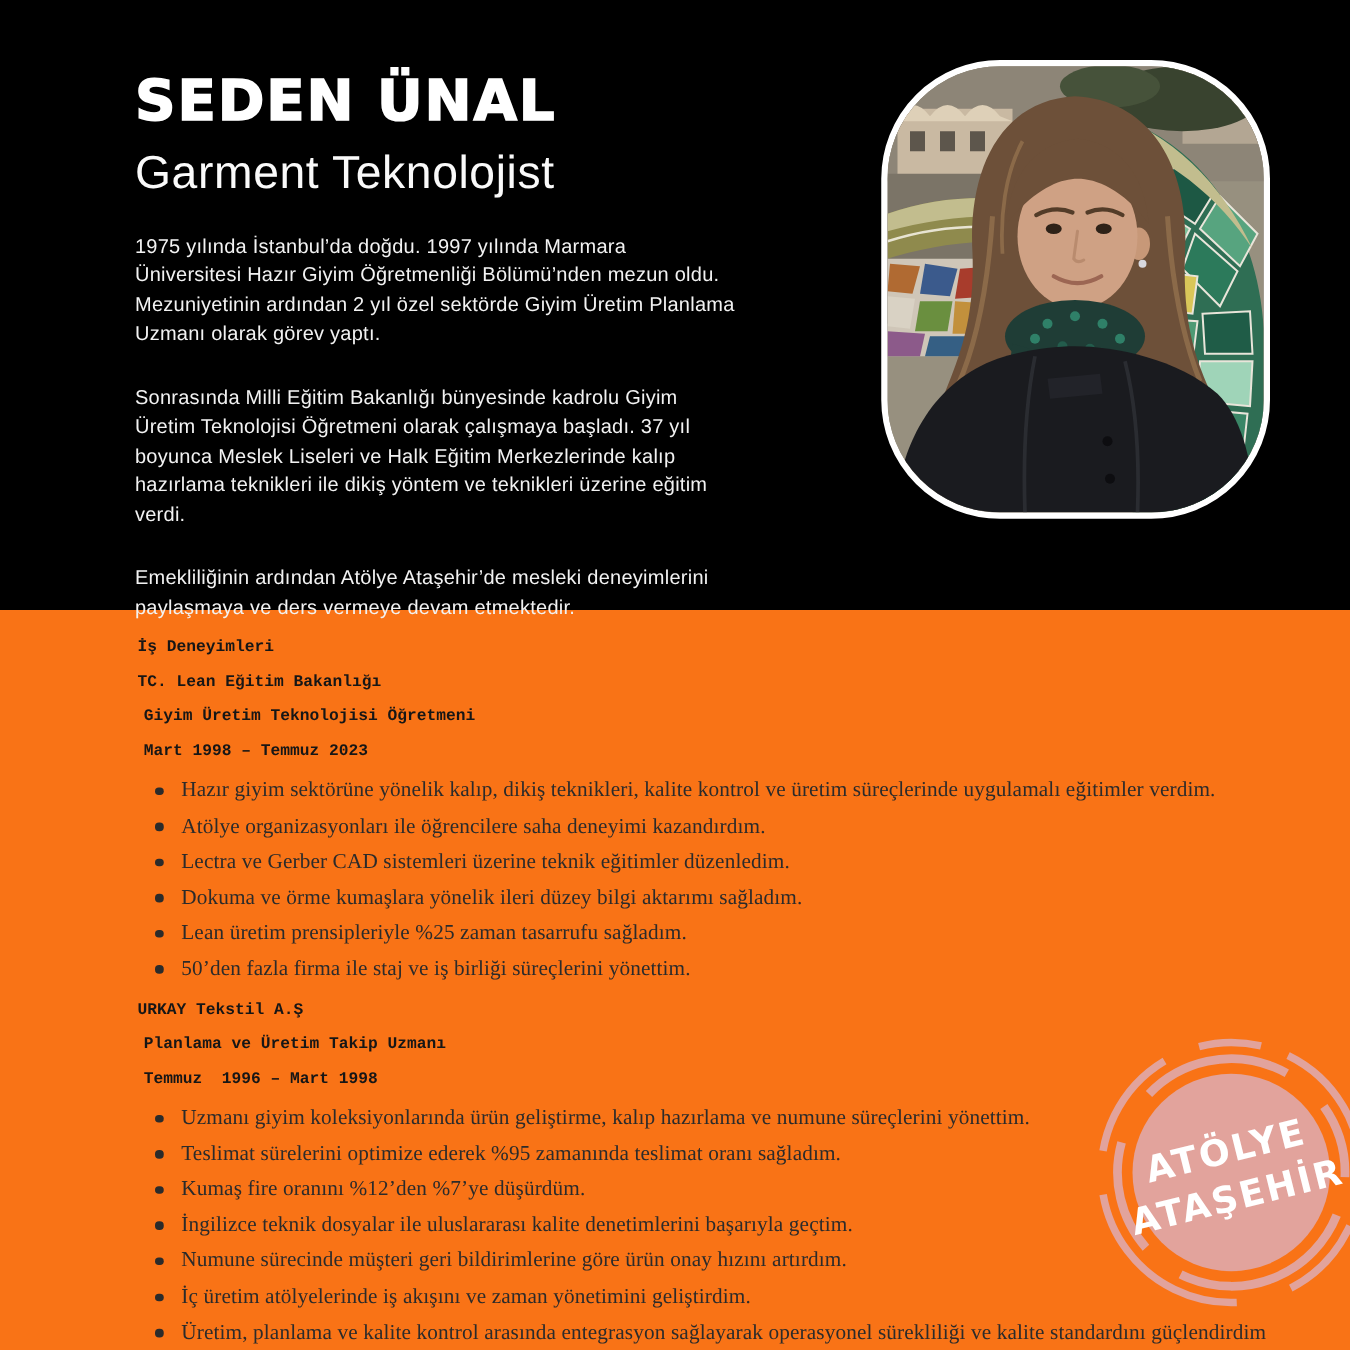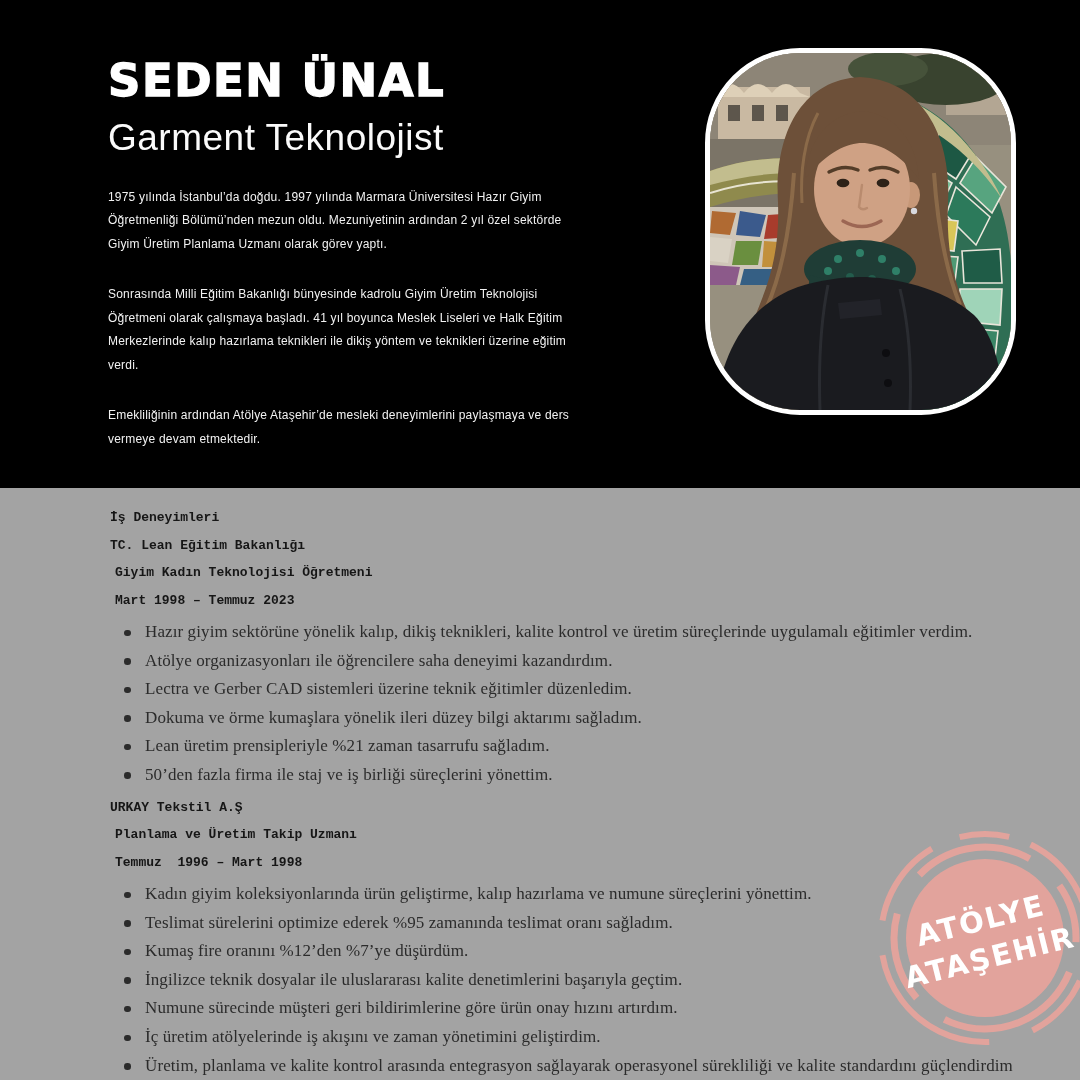--- a/index.html
+++ b/index.html
@@ -5,21 +5,21 @@
   :root{
     --accent:#e2a39c;
     --ink:#222222;
   }
   *{box-sizing:border-box; margin:0; padding:0;}
   html,body{background:#ffffff;}
   .page{
     position:relative;
     width:1080px; height:1080px;
     overflow:hidden;
-    background:#a3a3a3;
+    background:#f97316;
     font-family:"Liberation Sans", sans-serif;
   }
   
   .hero{
     position:relative;
     width:1080px; height:488px;
     background:#000000;
     color:#ffffff;
   }
   .hero-text{
@@ -38,21 +38,21 @@
     font-family:"Liberation Sans", sans-serif;
     font-weight:normal;
     font-size:37px;
     letter-spacing:0.5px;
     color:#fafafa;
     margin-top:11px;
     margin-bottom:22px;
   }
   .bio p{
     width:482px;
-    font-size:12px;
+    font-size:16px;
     line-height:23.5px;
     letter-spacing:0.2px;
     color:#f2f2f2;
     margin-bottom:24px;
     margin-top:27px;
   }
   
   .photo-frame{
     position:absolute;
     left:705px; top:48px;
@@ -120,21 +120,21 @@
 <body>
 
 <div class="page">
 
   <header class="hero">
     <div class="hero-text">
       <h1 class="person-name">SEDEN ÜNAL</h1>
       <div class="person-title">Garment Teknolojist</div>
       <div class="bio">
         <p>1975 yılında İstanbul’da doğdu. 1997 yılında Marmara Üniversitesi Hazır Giyim Öğretmenliği Bölümü’nden mezun oldu. Mezuniyetinin ardından 2 yıl özel sektörde Giyim Üretim Planlama Uzmanı olarak görev yaptı.</p>
-        <p>Sonrasında Milli Eğitim Bakanlığı bünyesinde kadrolu Giyim Üretim Teknolojisi Öğretmeni olarak çalışmaya başladı. 41 yıl boyunca Meslek Liseleri ve Halk Eğitim Merkezlerinde kalıp hazırlama teknikleri ile dikiş yöntem ve teknikleri üzerine eğitim verdi.</p>
+        <p>Sonrasında Milli Eğitim Bakanlığı bünyesinde kadrolu Giyim Üretim Teknolojisi Öğretmeni olarak çalışmaya başladı. 37 yıl boyunca Meslek Liseleri ve Halk Eğitim Merkezlerinde kalıp hazırlama teknikleri ile dikiş yöntem ve teknikleri üzerine eğitim verdi.</p>
         <p>Emekliliğinin ardından Atölye Ataşehir’de mesleki deneyimlerini paylaşmaya ve ders vermeye devam etmektedir.</p>
       </div>
     </div>
 
     <div class="photo-frame">
       <svg viewBox="0 0 301 357" preserveAspectRatio="xMidYMid slice">
 
         <g>
           <rect x="0" y="0" width="301" height="357" fill="#97907f"></rect>
           <rect x="0" y="0" width="301" height="92" fill="#8d8577"></rect>
@@ -234,36 +234,36 @@
           <circle cx="178" cy="330" r="4" fill="#0d0d10"></circle>
         </g>
       </svg>
     </div>
   </header>
 
   <main class="experience">
     <h2 class="section-title">İş Deneyimleri</h2>
 
     <h3 class="job-company">TC. Lean Eğitim Bakanlığı</h3>
-    <h3 class="job-role">Giyim Kadın Teknolojisi Öğretmeni</h3>
+    <h3 class="job-role">Giyim Üretim Teknolojisi Öğretmeni</h3>
     <h3 class="job-dates">Mart 1998 – Temmuz 2023</h3>
     <ul class="bullet-list">
       <li>Hazır giyim sektörüne yönelik kalıp, dikiş teknikleri, kalite kontrol ve üretim süreçlerinde uygulamalı eğitimler verdim.</li>
       <li>Atölye organizasyonları ile öğrencilere saha deneyimi kazandırdım.</li>
       <li>Lectra ve Gerber CAD sistemleri üzerine teknik eğitimler düzenledim.</li>
       <li>Dokuma ve örme kumaşlara yönelik ileri düzey bilgi aktarımı sağladım.</li>
-      <li>Lean üretim prensipleriyle %21 zaman tasarrufu sağladım.</li>
+      <li>Lean üretim prensipleriyle %25 zaman tasarrufu sağladım.</li>
       <li>50’den fazla firma ile staj ve iş birliği süreçlerini yönettim.</li>
     </ul>
 
     <h3 class="job-company">URKAY Tekstil A.Ş</h3>
     <h3 class="job-role">Planlama ve Üretim Takip Uzmanı</h3>
     <h3 class="job-dates">Temmuz  1996 – Mart 1998</h3>
     <ul class="bullet-list">
-      <li>Kadın giyim koleksiyonlarında ürün geliştirme, kalıp hazırlama ve numune süreçlerini yönettim.</li>
+      <li>Uzmanı giyim koleksiyonlarında ürün geliştirme, kalıp hazırlama ve numune süreçlerini yönettim.</li>
       <li>Teslimat sürelerini optimize ederek %95 zamanında teslimat oranı sağladım.</li>
       <li>Kumaş fire oranını %12’den %7’ye düşürdüm.</li>
       <li>İngilizce teknik dosyalar ile uluslararası kalite denetimlerini başarıyla geçtim.</li>
       <li>Numune sürecinde müşteri geri bildirimlerine göre ürün onay hızını artırdım.</li>
       <li>İç üretim atölyelerinde iş akışını ve zaman yönetimini geliştirdim.</li>
       <li>Üretim, planlama ve kalite kontrol arasında entegrasyon sağlayarak operasyonel sürekliliği ve kalite standardını güçlendirdim</li>
     </ul>
   </main>
 
   <div class="stamp">

